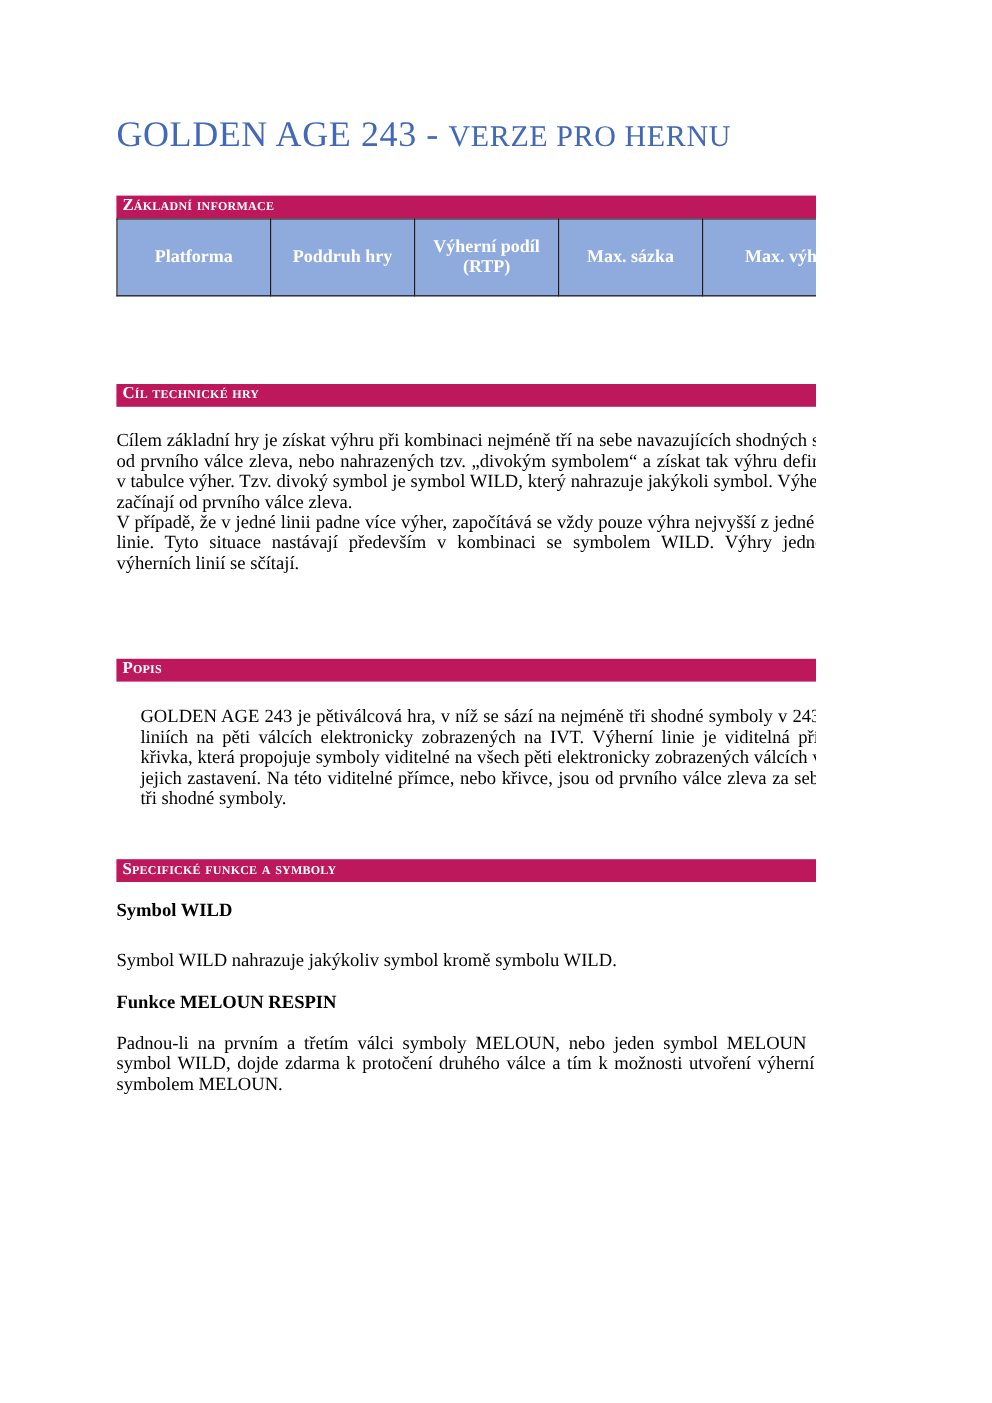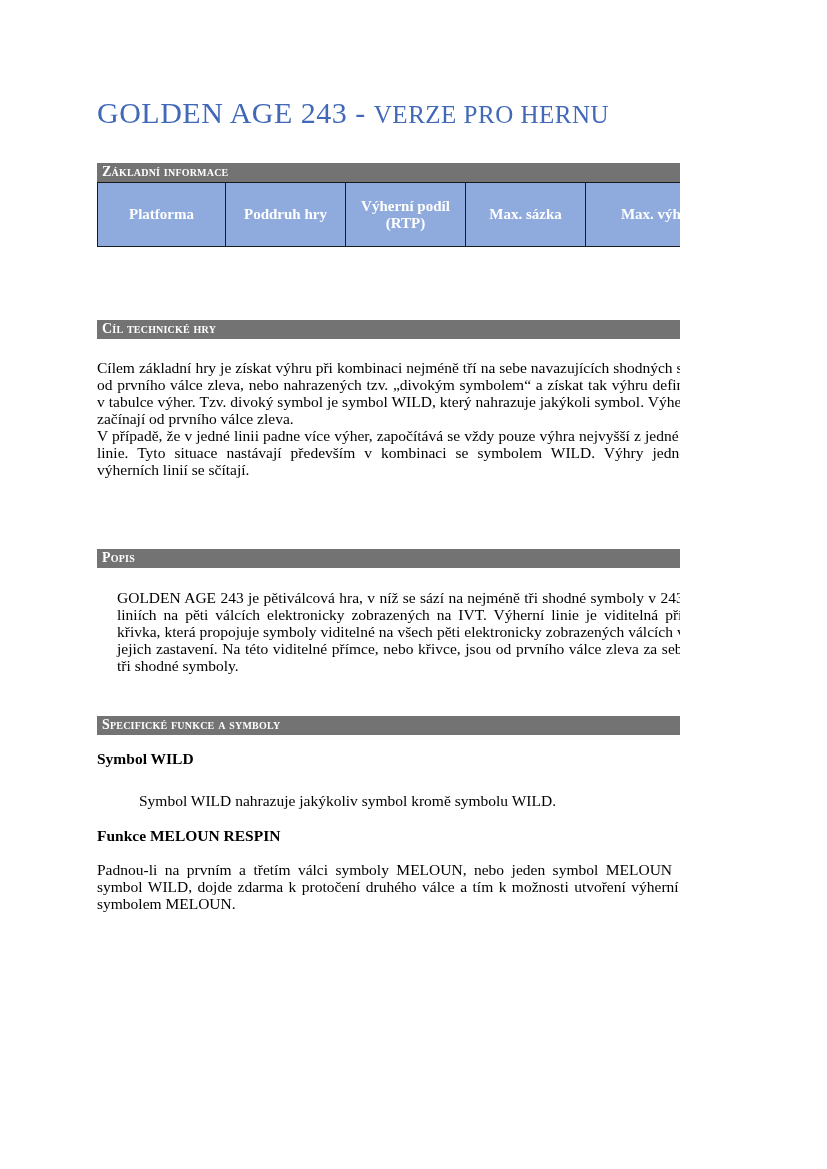--- a/index.html
+++ b/index.html
@@ -27,21 +27,21 @@
     letter-spacing: 0.5px;
   }
   .doc-title .title-sub {
     font-size: 25px;
   }
   .section-bar {
     position: absolute;
     left: 97px;
     width: 633px;
     height: 19px;
-    background: #737373;
+    background: #be185d;
     color: #ffffff;
     font-weight: bold;
     font-variant: small-caps;
     font-size: 14px;
     line-height: 18px;
     padding-left: 5px;
     box-sizing: border-box;
     letter-spacing: 0.2px;
   }
   .bar-1 { top: 163px; }
@@ -95,21 +95,21 @@
   .goal-text  { top: 359px; }
   .popis-text { top: 589px; margin-left: 20px; }
   .sub-title {
     position: absolute;
     left: 97px;
     width: 633px;
     font-size: 15.5px;
     font-weight: bold;
   }
   .sub-title-1 { top: 750px; }
-  .sub-text-1  { top: 792px; margin-left: 42px; }
+  .sub-text-1  { top: 792px; }
   .sub-title-2 { top: 827px; }
   .sub-text-2  { top: 861px; }
 </style>
 </head>
 <body>
 
 <div class="page">
 
   <div class="doc-title">
     <span class="title-main">GOLDEN AGE 243 - </span><span class="title-sub">VERZE PRO HERNU</span>

